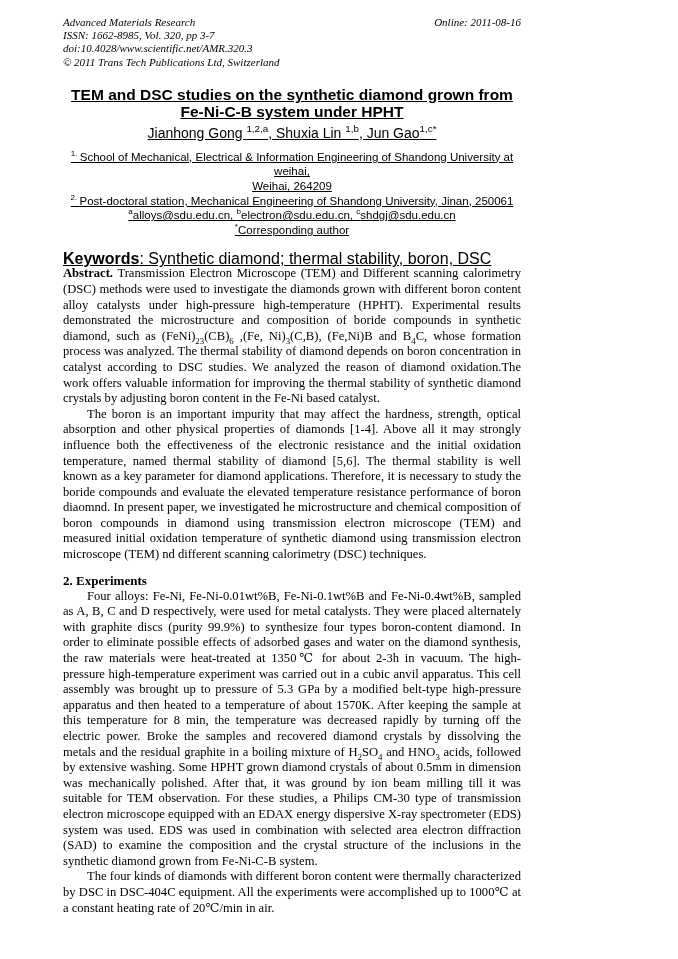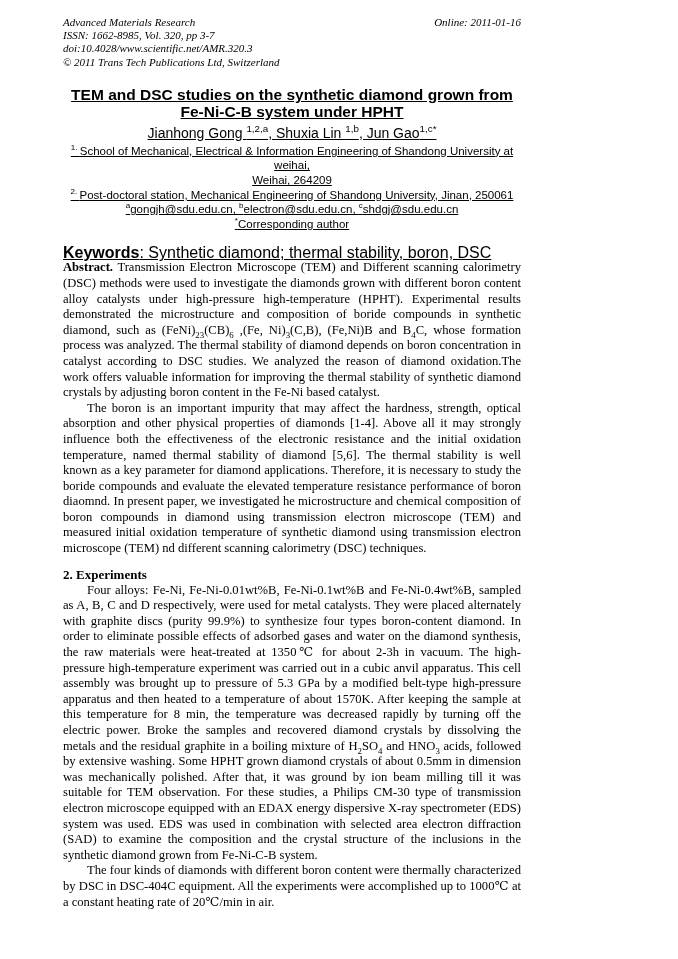--- a/index.html
+++ b/index.html
@@ -15,21 +15,21 @@
   .hdr{display:flex;justify-content:space-between;align-items:flex-start;
        font-family:"Liberation Serif","DejaVu Serif",serif;
        font-style:italic;font-size:11px;line-height:13.2px;}
   .hdr-left div{white-space:nowrap;}
   .hdr-right{white-space:nowrap;}
   
   .sans{font-family:"Liberation Sans","DejaVu Sans",sans-serif;text-decoration:underline;}
   .title{margin-top:17px;text-align:center;font-weight:bold;
          font-size:15.5px;line-height:17.5px;}
   .authors{margin-top:3px;text-align:center;font-size:14px;line-height:18px;}
-  .affils{margin-top:2px;text-align:center;font-size:11.5px;line-height:14.6px;}
+  .affils{margin-top:8px;text-align:center;font-size:11.5px;line-height:14.6px;}
   
   .keywords{margin-top:14px;font-size:16px;line-height:15px;}
   .kw-label{font-weight:bold;}
   
   .bodytxt{font-family:"Liberation Serif","DejaVu Serif",serif;
            font-size:12.6px;line-height:15.6px;text-align:justify;}
   .abstract{margin-top:13px;}
   .sec-head{font-family:"Liberation Serif","DejaVu Serif",serif;
             font-weight:bold;font-size:13px;line-height:17px;margin-top:14px;}
   .para{margin:0;}
@@ -41,32 +41,32 @@
 
 <div class="page">
 
   <div class="hdr">
     <div class="hdr-left">
       <div>Advanced Materials Research</div>
       <div>ISSN: 1662-8985, Vol. 320, pp 3-7</div>
       <div>doi:10.4028/www.scientific.net/AMR.320.3</div>
       <div>© 2011 Trans Tech Publications Ltd, Switzerland</div>
     </div>
-    <div class="hdr-right">Online: 2011-01-16</div>
+    <div class="hdr-right">Online: 2011-08-16</div>
   </div>
 
   <div class="title sans">TEM and DSC studies on the synthetic diamond grown from Fe-Ni-C-B system under HPHT</div>
 
   <div class="authors sans"><span>Jianhong Gong </span><sup>1,2,a</sup><span>, Shuxia Lin </span><sup>1,b</sup><span>, Jun Gao</span><sup>1,c*</sup></div>
 
   <div class="affils sans">
     <div><sup>1. </sup><span>School of Mechanical, Electrical &amp; Information Engineering of Shandong University at weihai,</span></div>
     <div>Weihai, 264209</div>
     <div><sup>2. </sup><span>Post-doctoral station, Mechanical Engineering of Shandong University, Jinan, 250061</span></div>
-    <div><sup>a</sup><span>gongjh@sdu.edu.cn, </span><sup>b</sup><span>electron@sdu.edu.cn, </span><sup>c</sup><span>shdgj@sdu.edu.cn</span></div>
+    <div><sup>a</sup><span>alloys@sdu.edu.cn, </span><sup>b</sup><span>electron@sdu.edu.cn, </span><sup>c</sup><span>shdgj@sdu.edu.cn</span></div>
     <div><sup>*</sup><span>Corresponding author</span></div>
   </div>
 
   <div class="keywords sans">
     <span class="kw-label">Keywords</span><span>: Synthetic diamond; thermal stability, boron, DSC</span>
   </div>
 
   <p class="bodytxt abstract para"><span style="font-weight: bold;">Abstract.</span><span> Transmission Electron Microscope (TEM) and Different scanning calorimetry (DSC) methods were used to investigate the diamonds grown with different boron content alloy catalysts under high-pressure high-temperature (HPHT). Experimental results demonstrated the microstructure and composition of boride compounds in synthetic diamond, such as (FeNi)</span><sub>23</sub><span>(CB)</span><sub>6</sub><span> ,(Fe, Ni)</span><sub>3</sub><span>(C,B), (Fe,Ni)B and B</span><sub>4</sub><span>C, whose formation process was analyzed. The thermal stability of diamond depends on boron concentration in catalyst according to DSC studies. We analyzed the reason of diamond oxidation.The work offers valuable information for improving the thermal stability of synthetic diamond crystals by adjusting boron content in the Fe-Ni based catalyst.</span></p>
 
   <p class="bodytxt para indent">The boron is an important impurity that may affect the hardness, strength, optical absorption and other physical properties of diamonds [1-4]. Above all it may strongly influence both the effectiveness of the electronic resistance and the initial oxidation temperature, named thermal stability of diamond [5,6]. The thermal stability is well known as a key parameter for diamond applications. Therefore, it is necessary to study the boride compounds and evaluate the elevated temperature resistance performance of boron diaomnd. In present paper, we investigated he microstructure and chemical composition of boron compounds in diamond using transmission electron microscope (TEM) and measured initial oxidation temperature of synthetic diamond using transmission electron microscope (TEM) nd different scanning calorimetry (DSC) techniques.</p>

